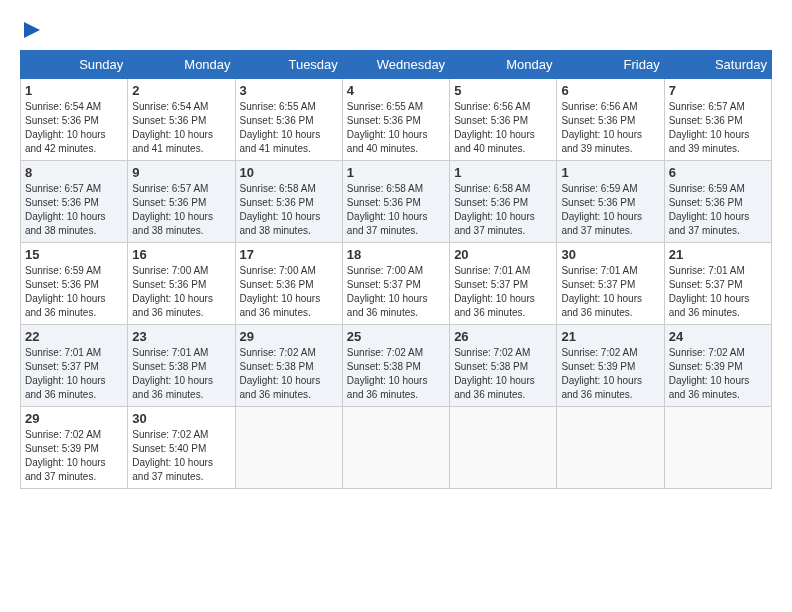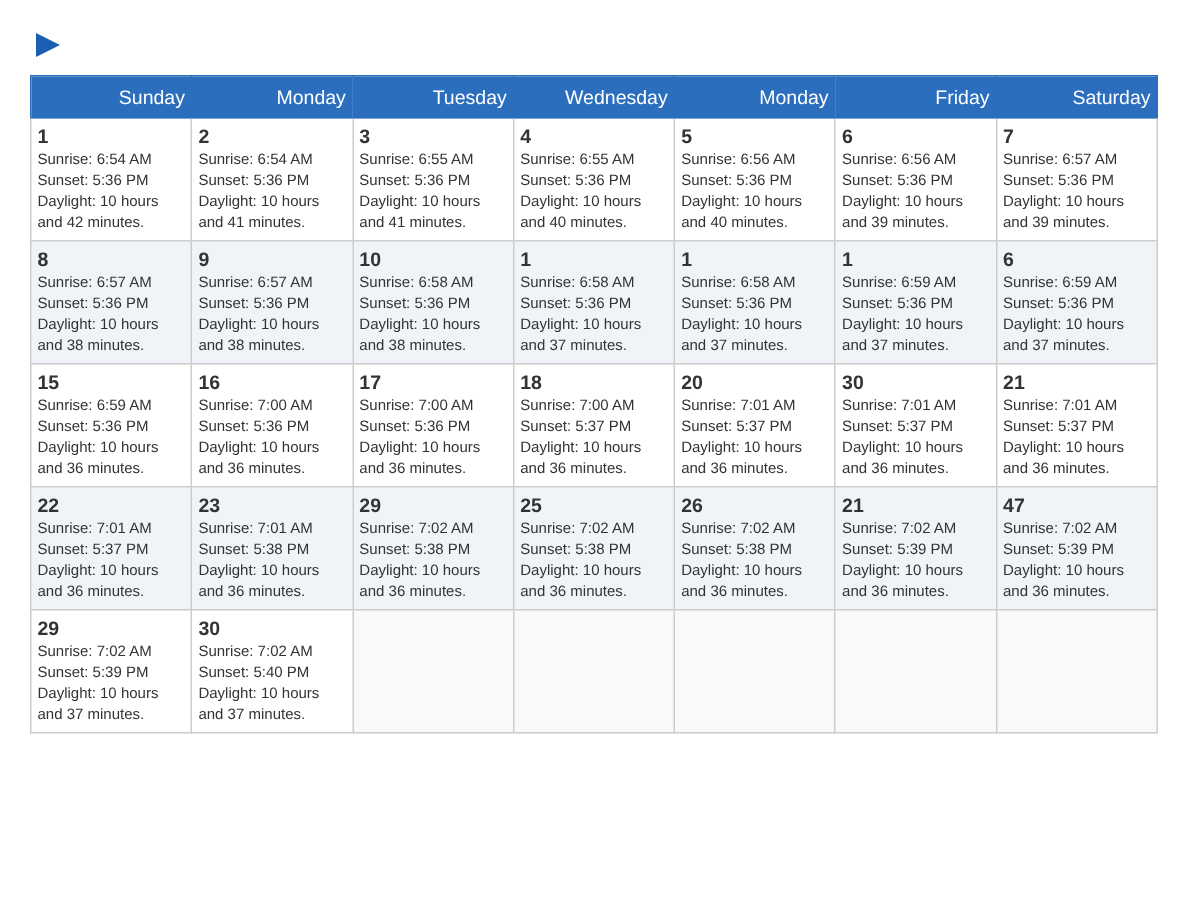--- a/index.html
+++ b/index.html
@@ -338,21 +338,21 @@
       </td>
         <td>
         <div class="day-number">21</div>
         <div class="day-detail">
           Sunrise: 7:02 AM<br>
           Sunset: 5:39 PM<br>
           Daylight: 10 hours and 36 minutes.
         </div>
       </td>
         <td>
-        <div class="day-number">47</div>
+        <div class="day-number">24</div>
         <div class="day-detail">
           Sunrise: 7:02 AM<br>
           Sunset: 5:39 PM<br>
           Daylight: 10 hours and 36 minutes.
         </div>
       </td>
       </tr>
       <tr>
         <td>
         <div class="day-number">29</div>

